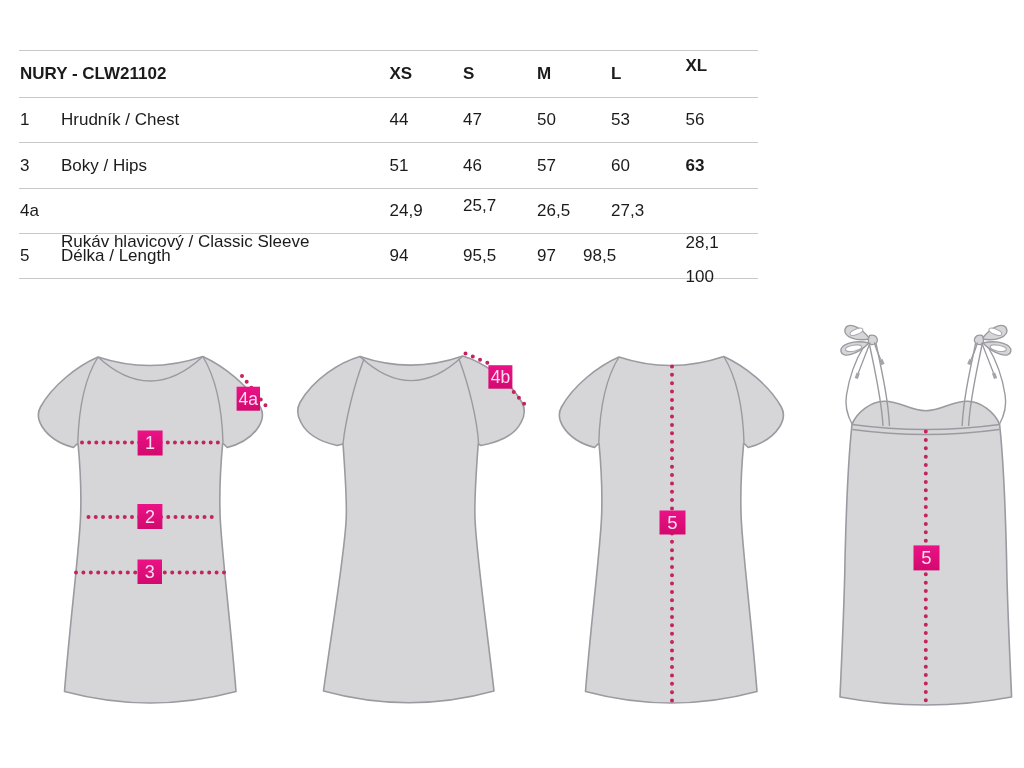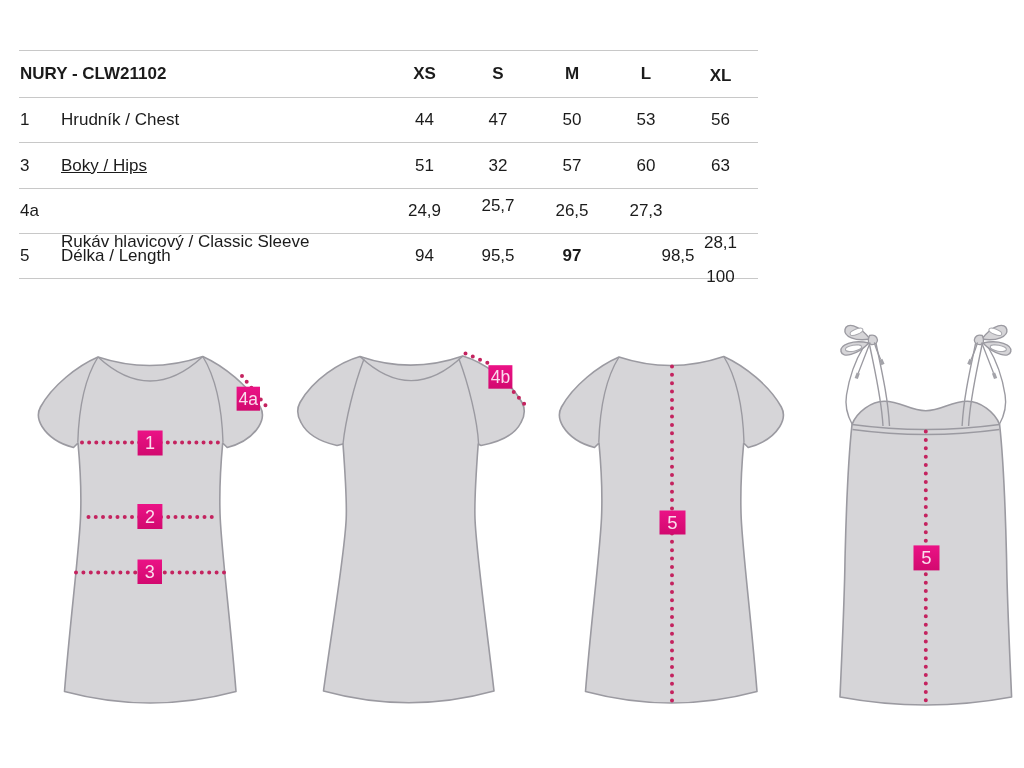--- a/index.html
+++ b/index.html
@@ -1,68 +1,68 @@
 <!DOCTYPE html>
 <html><head>
 <meta charset="utf-8">
 <style>
   html,body{margin:0;padding:0;background:#ffffff;width:1024px;height:768px;overflow:hidden;}
   body{font-family:"Liberation Sans", sans-serif;color:#1b1b1b;position:relative;}
   .ln{position:absolute;left:18.5px;width:739px;height:1px;background:#c8c8c8;}
   .cell{position:absolute;font-size:17px;white-space:nowrap;}
   .b{font-weight:bold;}
-  .cc{width:70px;text-align:center;}
+  .cc{width:70px;}
 </style>
 </head>
 <body>
 
   <div class="ln" style="top:49.5px"></div>
   <div class="ln" style="top:97px"></div>
   <div class="ln" style="top:142px"></div>
   <div class="ln" style="top:187.5px"></div>
   <div class="ln" style="top:232.5px"></div>
   <div class="ln" style="top:278px"></div>
 
   <div class="cell b" style="left:20px;top:63.5px;">NURY - CLW21102</div>
   <div class="cell b cc" style="left:389.5px;top:63.5px;">XS</div>
   <div class="cell b cc" style="left:463px;top:63.5px;">S</div>
   <div class="cell b cc" style="left:537px;top:63.5px;">M</div>
   <div class="cell b cc" style="left:611px;top:63.5px;">L</div>
-  <div class="cell b cc" style="left:685.5px;top:66px;">XL</div>
+  <div class="cell b cc" style="left:685.5px;top:56px;">XL</div>
 
   <div class="cell" style="left:20px;top:110.3px;">1</div>
   <div class="cell" style="left:61px;top:110.3px;">Hrudník / Chest</div>
   <div class="cell cc" style="left:389.5px;top:110.3px;">44</div>
   <div class="cell cc" style="left:463px;top:110.3px;">47</div>
   <div class="cell cc" style="left:537px;top:110.3px;">50</div>
   <div class="cell cc" style="left:611px;top:110.3px;">53</div>
   <div class="cell cc" style="left:685.5px;top:110.3px;">56</div>
 
   <div class="cell" style="left:20px;top:155.5px;">3</div>
-  <div class="cell" style="left:61px;top:155.5px;text-decoration:underline;">Boky / Hips</div>
+  <div class="cell" style="left:61px;top:155.5px;">Boky / Hips</div>
   <div class="cell cc" style="left:389.5px;top:155.5px;">51</div>
-  <div class="cell cc" style="left:463px;top:155.5px;">32</div>
+  <div class="cell cc" style="left:463px;top:155.5px;">46</div>
   <div class="cell cc" style="left:537px;top:155.5px;">57</div>
   <div class="cell cc" style="left:611px;top:155.5px;">60</div>
-  <div class="cell cc" style="left:685.5px;top:155.5px;">63</div>
+  <div class="cell cc" style="left:685.5px;top:155.5px;font-weight:bold;">63</div>
 
   <div class="cell" style="left:20px;top:200.8px;">4a</div>
   <div class="cell" style="left:61px;top:200.8px;margin-top:31px;">Rukáv hlavicový / Classic Sleeve</div>
   <div class="cell cc" style="left:389.5px;top:200.8px;">24,9</div>
   <div class="cell cc" style="left:463px;top:196px;">25,7</div>
   <div class="cell cc" style="left:537px;top:200.8px;">26,5</div>
   <div class="cell cc" style="left:611px;top:200.8px;">27,3</div>
   <div class="cell cc" style="left:685.5px;top:200.8px;margin-top:32px;">28,1</div>
 
   <div class="cell" style="left:20px;top:246px;">5</div>
   <div class="cell" style="left:61px;top:246px;">Délka / Length</div>
   <div class="cell cc" style="left:389.5px;top:246px;">94</div>
   <div class="cell cc" style="left:463px;top:246px;">95,5</div>
-  <div class="cell cc" style="left:537px;top:246px;font-weight:bold;">97</div>
-  <div class="cell cc" style="left:643px;top:246px;">98,5</div>
+  <div class="cell cc" style="left:537px;top:246px;">97</div>
+  <div class="cell cc" style="left:583px;top:246px;">98,5</div>
   <div class="cell cc" style="left:685.5px;top:246px;margin-top:21px;">100</div>
 
   <svg width="1024" height="768" viewBox="0 0 1024 768" style="position:absolute;left:0;top:0;">
     <defs>
       <linearGradient id="pg" x1="0" y1="0" x2="0" y2="1">
         <stop offset="0" stop-color="#eb1286"></stop>
         <stop offset="1" stop-color="#d2096f"></stop>
       </linearGradient>
     </defs>
     <g fill="#d6d5d8" stroke="#9b9aa1" stroke-width="1.6" stroke-linejoin="round">

